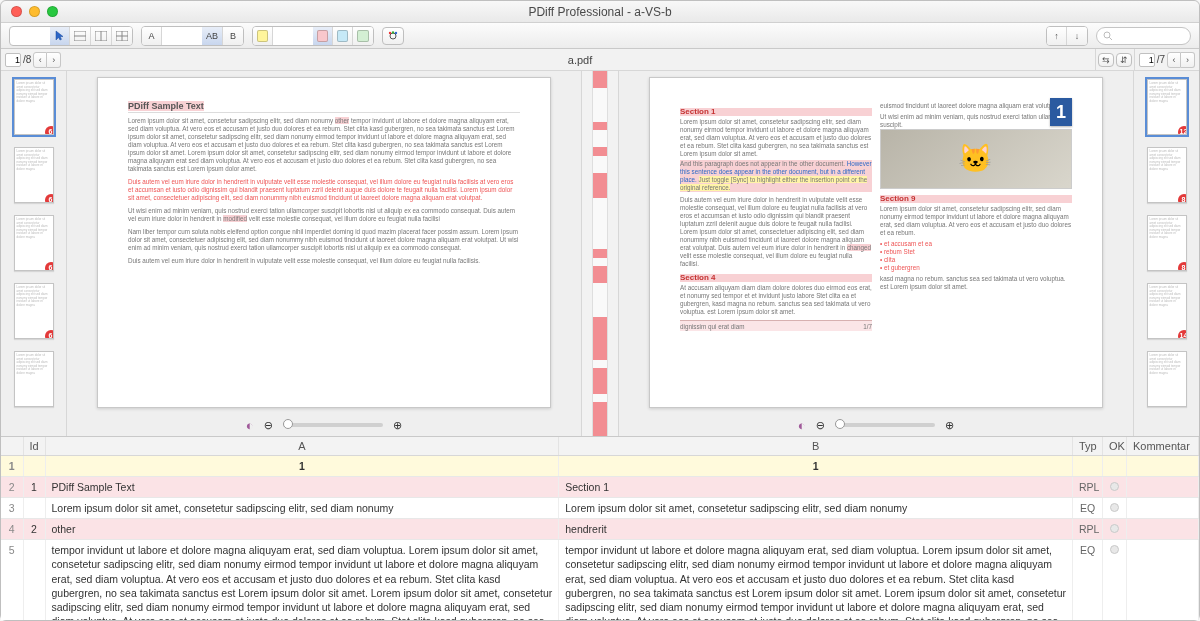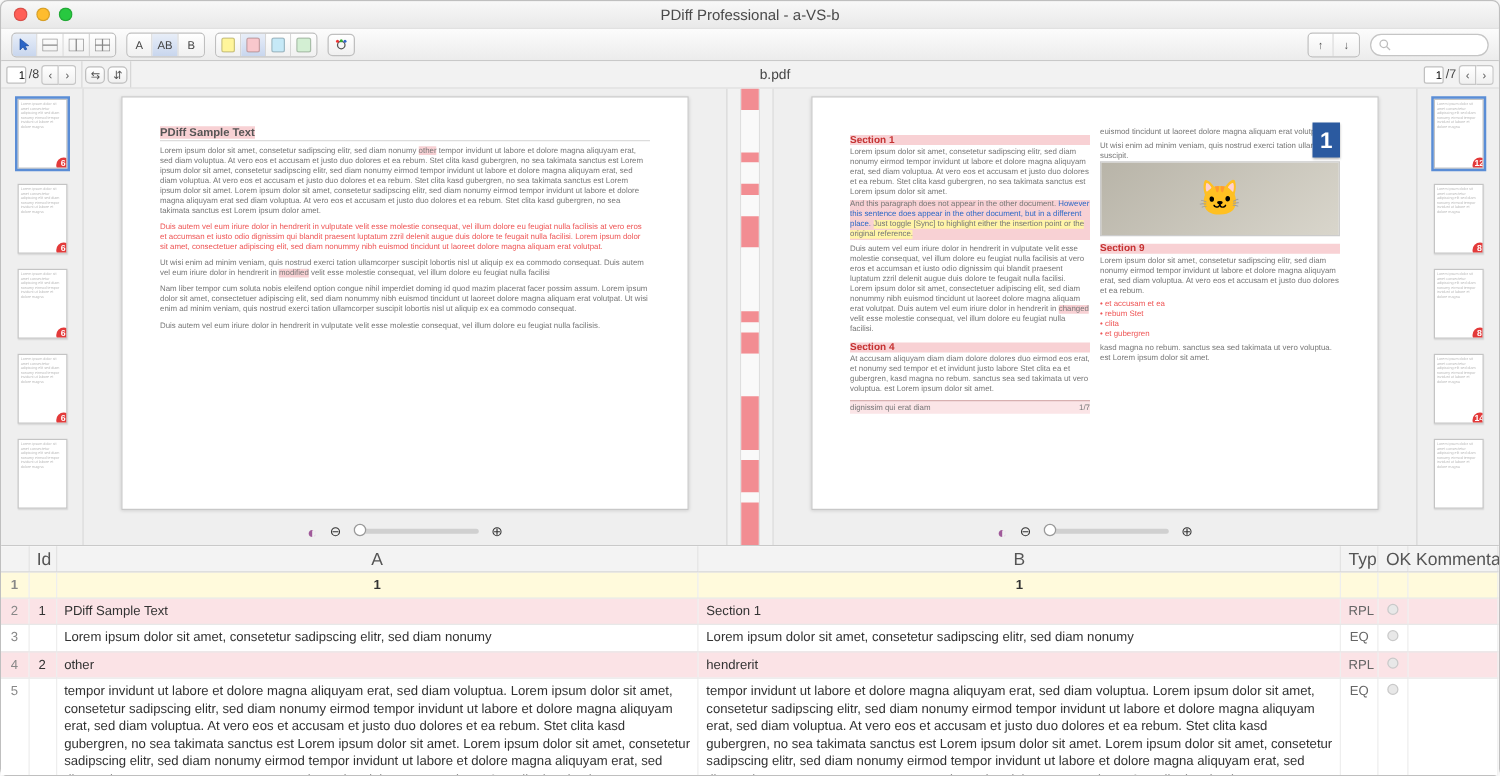--- a/index.html
+++ b/index.html
@@ -11,21 +11,21 @@
   .tl { width: 11px; height: 11px; border-radius: 50%; border: 0.5px solid rgba(0,0,0,0.15); }
   .tl.red { background: #ff5f57; }
   .tl.yellow { background: #febc2e; }
   .tl.green { background: #28c840; }
   .titlebar .title { position: absolute; left: 0; right: 0; text-align: center; font-size: 12px; color: #4a4a4a; font-weight: 500; }
   
   .toolbar { height: 26px; background: linear-gradient(#fcfcfc,#ececec); border-bottom: 1px solid #c9c9c9; display: flex; align-items: center; padding: 0 8px; gap: 8px; }
   .btn-group { display: flex; border: 1px solid #bfbfbf; border-radius: 4px; overflow: hidden; background: #fff; }
   .btn-group .btn { height: 18px; min-width: 20px; border-right: 1px solid #d6d6d6; display: flex; align-items: center; justify-content: center; padding: 0 4px; font-size: 9px; color:#444; background: linear-gradient(#fff,#f0f0f0); }
   .btn-group .btn:last-child { border-right: 0; }
-  .btn.selected { background: linear-gradient(#e8eef8,#c8d6ee); }
+  .btn.selected { background: linear-gradient(#e8eef8,#c8d6ee); margin-left: 40px; }
   .swatch-btn { width: 18px; height: 18px; }
   .sw { width: 12px; height: 12px; border: 1px solid rgba(0,0,0,0.2); border-radius: 2px; }
   .sw.yellow { background: #fff59b; }
   .sw.pink { background: #f8c7cc; }
   .sw.cyan { background: #c6e9f7; }
   .sw.green { background: #d3efd3; }
   .icon-btn { width: 22px; height: 18px; border: 1px solid #bfbfbf; border-radius: 4px; background: linear-gradient(#fff,#f0f0f0); display:flex; align-items:center; justify-content:center; }
   .spacer { flex: 1; }
   .search { width: 95px; height: 18px; border: 1px solid #c5c5c5; border-radius: 9px; background: #fff; display: flex; align-items: center; padding: 0 6px; }
   .search svg { opacity:.55; }
@@ -62,21 +62,21 @@
   .hl-blue { color: #2e69c6; }
   .hl-yellow { background: #fff4a8; }
   .sec-hdr { color:#c53232; font-weight:bold; font-size:8px; margin: 6px 0 2px 0; display:block;}
   .b-page { display:flex; gap:8px; }
   .b-col { flex:1; }
   .b-img { width:100%; height:60px; background:linear-gradient(140deg,#b8b4a8,#d9d6cc); border:1px solid #ccc; display:flex; align-items:center; justify-content:center; font-size:28px; }
   .b-pagenum { position:absolute; top:20px; right:30px; width:22px; height:28px; background:#2b5aa0; color:#fff; display:flex; align-items:center; justify-content:center; font-size:18px; font-weight:bold; box-shadow:0 1px 2px rgba(0,0,0,.3);}
   
   .diff-table { flex: 1; overflow: auto; border-top: 1px solid #c9c9c9; background: #fff; }
   table { width: 100%; border-collapse: collapse; table-layout: fixed; }
-  th { font-weight: 400; background: #f3f3f3; border-bottom: 1px solid #d7d7d7; border-right: 1px solid #e3e3e3; padding: 2px 6px; font-size: 14px; color:#555; text-align: left; height: 18px; }
+  th { font-weight: 400; background: #f3f3f3; border-bottom: 1px solid #d7d7d7; border-right: 1px solid #e3e3e3; padding: 2px 6px; font-size: 11px; color:#555; text-align: left; height: 18px; }
   td { border-bottom: 1px solid #e8e8e8; border-right: 1px solid #eee; padding: 3px 6px; font-size: 10.5px; vertical-align: top; line-height: 1.35; }
   .col-index { width: 22px; text-align:center; color:#888;}
   .col-id { width: 22px; text-align:center;}
   .col-typ { width: 30px; text-align:center;}
   .col-ok { width: 24px; text-align:center;}
   .col-kom { width: 72px; }
   tr.row-pink td { background: #fbe3e6; }
   tr.row-page td { background: #fffadc; font-weight: bold; text-align:center;}
   .typ-cell { color:#666; }
   .ok-dot { width: 9px; height: 9px; border-radius:50%; background:#e8e8e8; border:1px solid #c9c9c9; display:inline-block;}
@@ -178,31 +178,31 @@
       <span>/8</span>
       <div class="page-nav">
         <div class="nav">
             <span class="chev">‹</span>
           </div>
         <div class="nav">
             <span class="chev">›</span>
           </div>
       </div>
     </div>
+    <div class="file-label">a.pdf</div>
     <div class="vsep"></div>
     <div style="width:38px; display:flex; align-items:center; justify-content:center; gap:2px;">
       <div class="icon-btn" style="width:16px;height:14px">
           <span class="chev">⇆</span>
         </div>
       <div class="icon-btn" style="width:16px;height:14px">
           <span class="chev">⇵</span>
         </div>
     </div>
     <div class="vsep"></div>
-    <div class="file-label">b.pdf</div>
     <div class="page-ind">
       <input value="1" style="">
       <span>/7</span>
       <div class="page-nav">
         <div class="nav">
             <span class="chev">‹</span>
           </div>
         <div class="nav">
             <span class="chev">›</span>
           </div>

